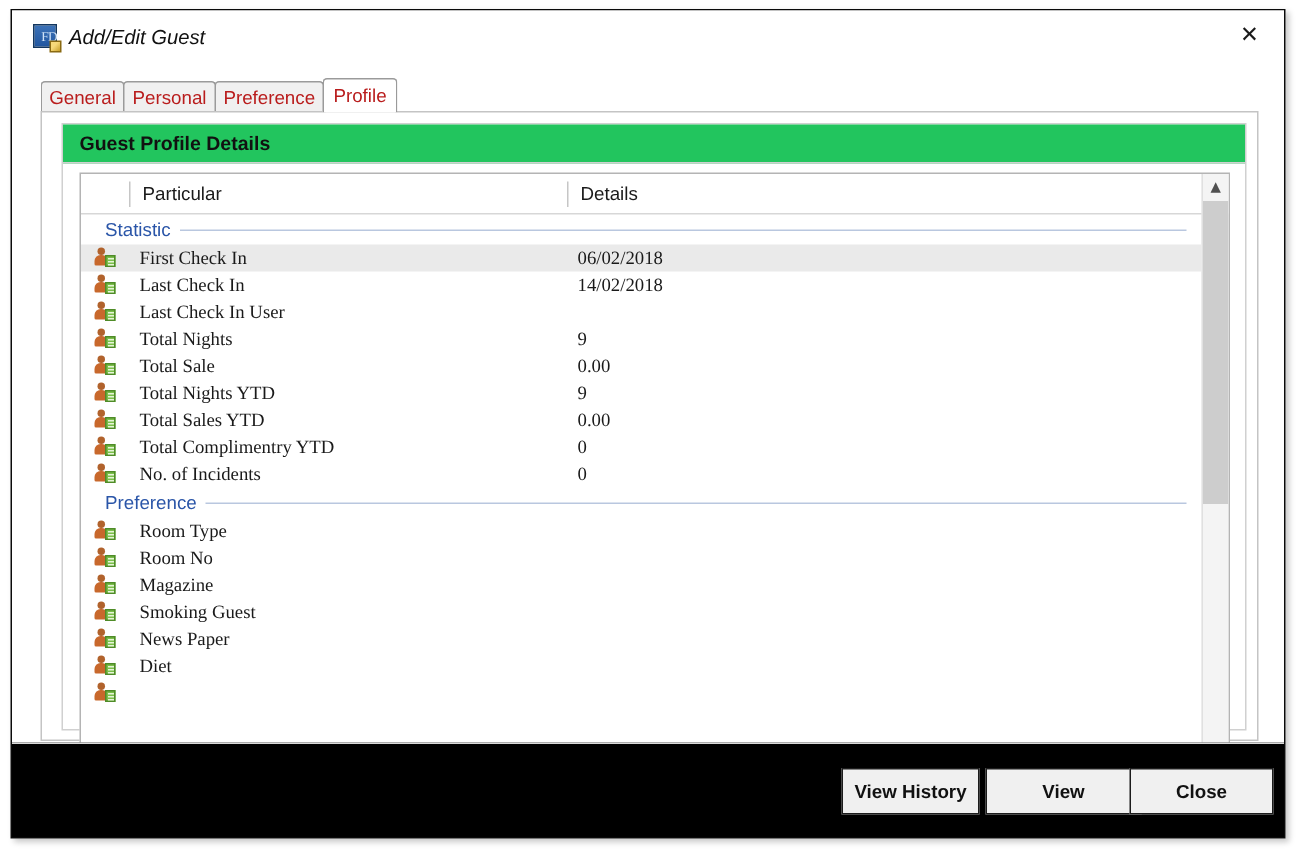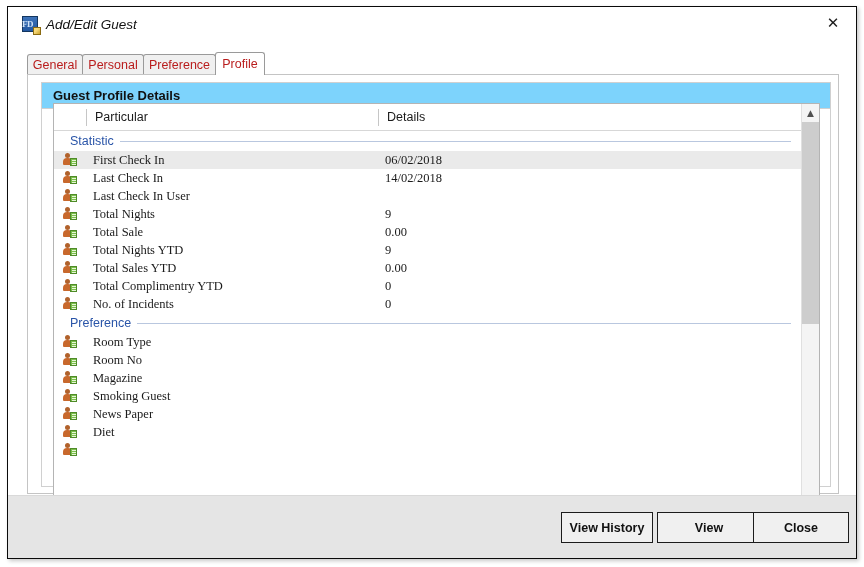--- a/index.html
+++ b/index.html
@@ -56,23 +56,23 @@
     width: 16px; height: 16px;
     box-sizing: border-box;
     background: linear-gradient(#3c72b8, #2257a0);
     border: 1px solid #13365f;
   }
   .title-icon .fd {
     position: absolute;
     left: 0; top: 0;
     width: 16px; height: 28px;
     line-height: 16px;
-    text-align: left;
+    text-align: right;
     font-size: 9px;
-    font-weight: bold;
+    font-weight: normal;
     color: #cfe2f7;
     font-family: "Liberation Serif", serif;
     letter-spacing: -0.5px;
   }
   .title-icon .pencil {
     position: absolute;
     right: -2px;
     bottom: -2px;
     width: 8px;
     height: 8px;
@@ -170,29 +170,29 @@
     left: 0;
     top: 0;
     width: 100%;
     height: 26px;
     line-height: 26px;
     box-sizing: border-box;
     padding-left: 11px;
     font-size: 13px;
     font-weight: bold;
     color: #111111;
-    background: #7dd3fc;
+    background: #22c55e;
     border-bottom: 1px solid #d0d0d0;
   }
 
   
   .grid {
     position: absolute;
     left: 11px;
-    top: 20px;
+    top: 32px;
     width: 767px;
     height: 436px;
     box-sizing: border-box;
     border: 1px solid #b4b4b4;
     background: #ffffff;
     overflow: hidden;
   }
   .grid-header {
     position: absolute;
     left: 0; top: 0;
@@ -344,21 +344,21 @@
     cursor: default;
   }
 
   
   .footer {
     position: absolute;
     left: 0;
     bottom: 0;
     width: 100%;
     height: 63px;
-    background: #e5e5e5;
+    background: #000000;
     border-top: 1px solid #d9d9d9;
     box-sizing: border-box;
   }
   .btn {
     position: absolute;
     top: 16px;
     height: 31px;
     box-sizing: border-box;
     background: #f0f0f0;
     border: 1px solid #1c1c1c;

